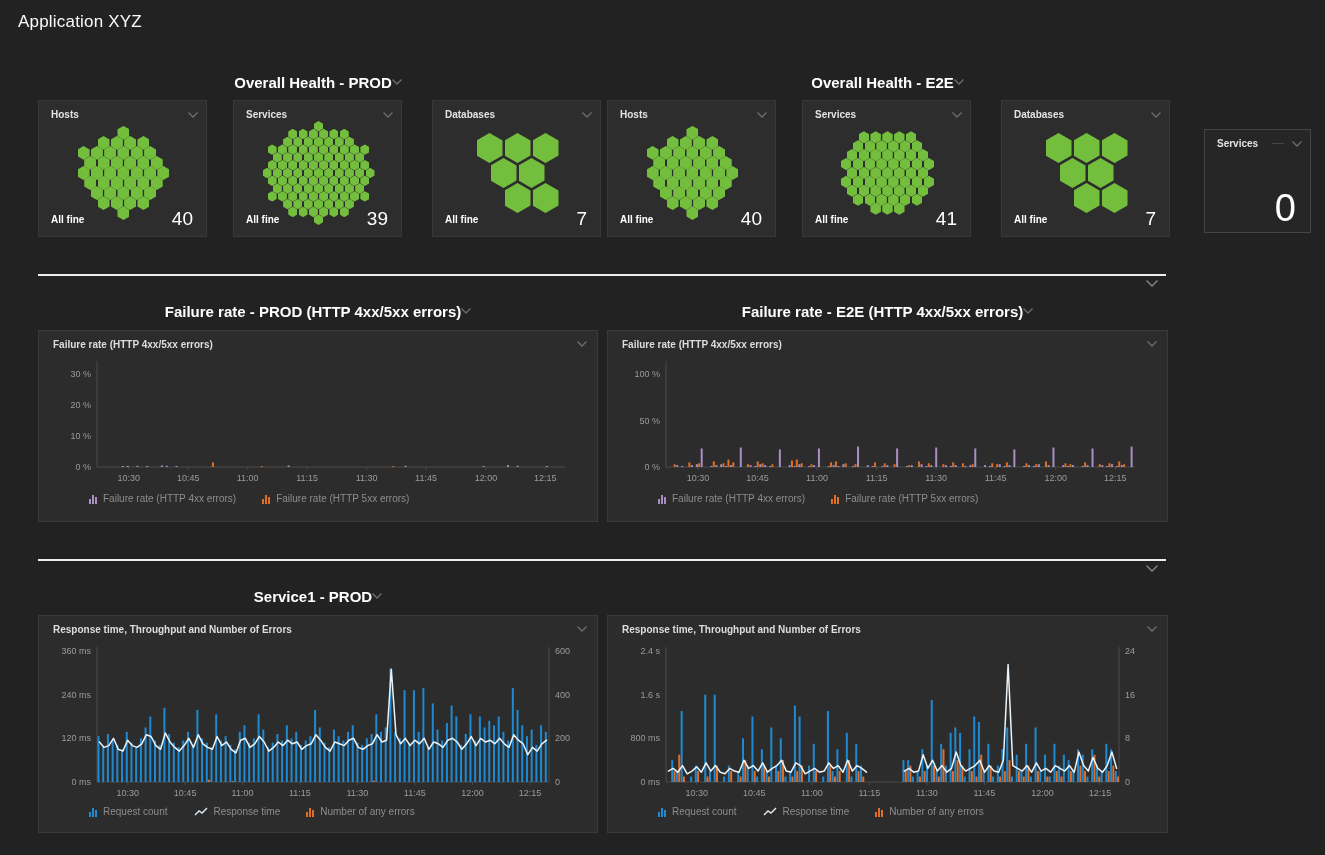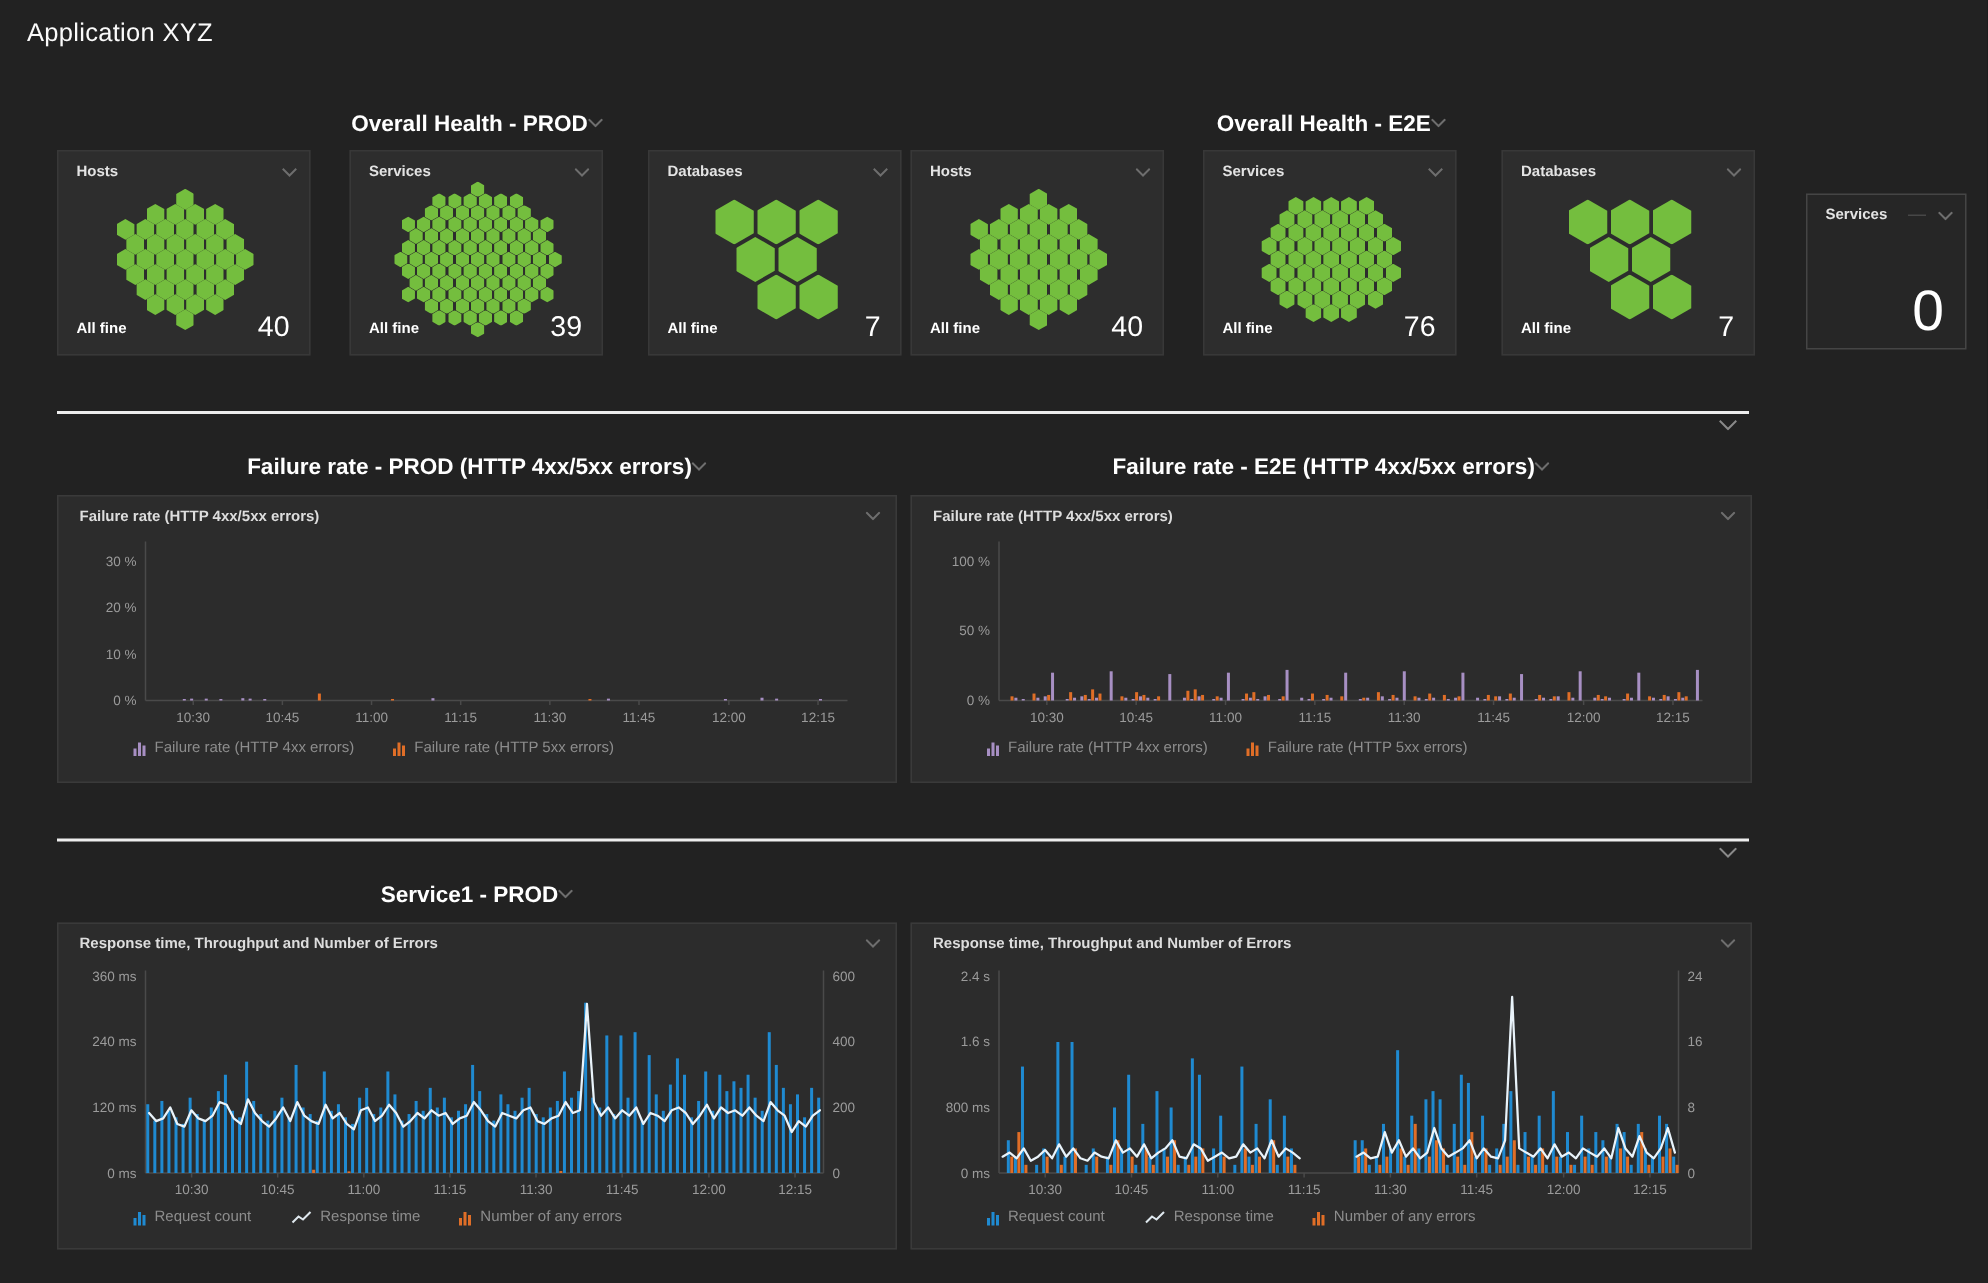--- a/index.html
+++ b/index.html
@@ -352,21 +352,21 @@
           <div class="hex" style="left: 70.8px; top: 62.3978px; width: 10.5px; height: 12.1243px; background: rgb(116, 190, 62); clip-path: polygon(50% 0px, 100% 25%, 100% 75%, 50% 100%, 0px 75%, 0px 25%);"></div>
           <div class="hex" style="left: 11.8px; top: 62.3978px; width: 10.5px; height: 12.1243px; background: rgb(116, 190, 62); clip-path: polygon(50% 0px, 100% 25%, 100% 75%, 50% 100%, 0px 75%, 0px 25%);"></div>
           <div class="hex" style="left: 0px; top: 26.7419px; width: 10.5px; height: 12.1243px; background: rgb(116, 190, 62); clip-path: polygon(50% 0px, 100% 25%, 100% 75%, 50% 100%, 0px 75%, 0px 25%);"></div>
           <div class="hex" style="left: 82.6px; top: 26.7419px; width: 10.5px; height: 12.1243px; background: rgb(116, 190, 62); clip-path: polygon(50% 0px, 100% 25%, 100% 75%, 50% 100%, 0px 75%, 0px 25%);"></div>
           <div class="hex" style="left: 82.6px; top: 44.5698px; width: 10.5px; height: 12.1243px; background: rgb(116, 190, 62); clip-path: polygon(50% 0px, 100% 25%, 100% 75%, 50% 100%, 0px 75%, 0px 25%);"></div>
           <div class="hex" style="left: 0px; top: 44.5698px; width: 10.5px; height: 12.1243px; background: rgb(116, 190, 62); clip-path: polygon(50% 0px, 100% 25%, 100% 75%, 50% 100%, 0px 75%, 0px 25%);"></div>
           <div class="hex" style="left: 17.7px; top: 0px; width: 10.5px; height: 12.1243px; background: rgb(116, 190, 62); clip-path: polygon(50% 0px, 100% 25%, 100% 75%, 50% 100%, 0px 75%, 0px 25%);"></div>
           <div class="hex" style="left: 64.9px; top: 0px; width: 10.5px; height: 12.1243px; background: rgb(116, 190, 62); clip-path: polygon(50% 0px, 100% 25%, 100% 75%, 50% 100%, 0px 75%, 0px 25%);"></div>
         </div>
         <div class="tile-status">All fine</div>
-        <div class="tile-count">76</div>
+        <div class="tile-count">41</div>
       </div>
       <div class="tile" style="left: 1001px; top: 100px; width: 169px; height: 137px;">
         <div class="tile-head">
           <span class="tile-title">Databases</span>
           <span class="spacer"></span>
           <svg width="10" height="6" viewBox="0 0 10 6" class="chev">
             <polyline points="0.5,0.5 5,5 9.5,0.5" fill="none" stroke="#6e6e6e" stroke-width="1.3"></polyline>
           </svg>
         </div>
         <div class="hexwrap" style="left: 43.5px; top: 31.9722px; width: 82px; height: 80.0555px;">

